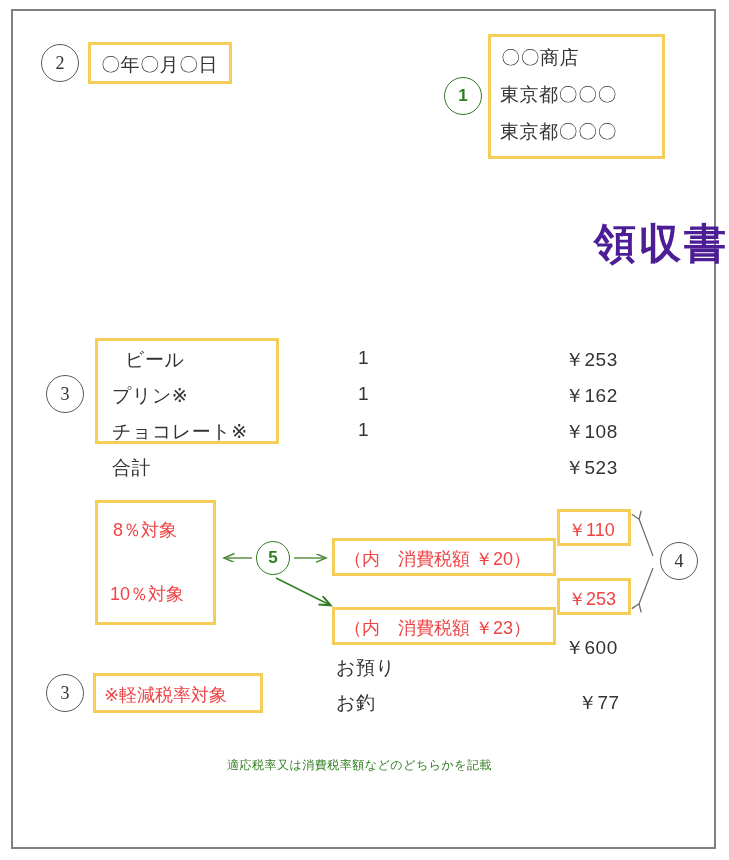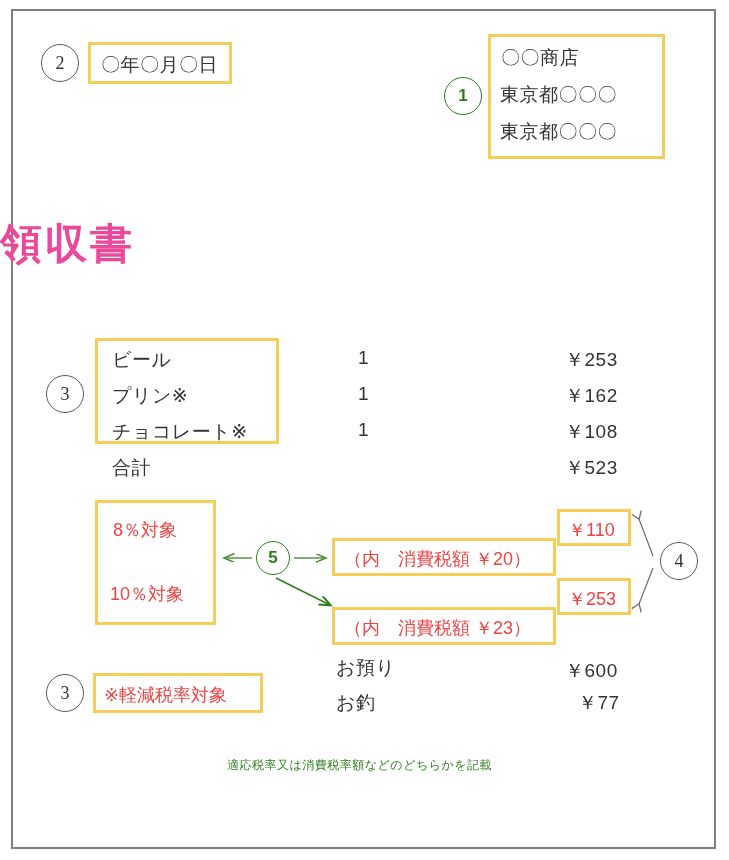--- a/index.html
+++ b/index.html
@@ -75,24 +75,24 @@
     font-weight: bold;
     font-family: "Liberation Sans", sans-serif;
     font-size: 17px;
   }
   
   #title {
     position: absolute;
     left: 0;
     top: 216px;
     width: 729px;
-    text-align: left;
+    text-align: right;
     font-size: 42px;
     font-weight: bold;
-    color: #ec4899;
+    color: #4c1d95;
     letter-spacing: 3px;
   }
   
   .row-name { left: 112px; }
   .row-qty  { left: 358px; }
   .row-price{ left: 565px; }
   
   .green-note {
     position: absolute;
     color: #2f7d1f;
@@ -124,21 +124,21 @@
   <div class="ybox" style="left:488px; top:34px; width:177px; height:125px;"></div>
   <div class="abs txt" style="left:501px; top:45px;">〇〇商店</div>
   <div class="abs txt" style="left:500px; top:82px;">東京都〇〇〇</div>
   <div class="abs txt" style="left:500px; top:119px;">東京都〇〇〇</div>
 
   <div id="title">領収書</div>
 
   <div class="circ" style="left:46px; top:375px;">3</div>
   <div class="ybox" style="left:95px; top:338px; width:184px; height:106px;"></div>
 
-  <div class="abs txt row-name" style="top:347px;">ビール</div>
+  <div class="abs txt row-name" style="top:347px;margin-left:13px;">ビール</div>
   <div class="abs txt row-qty" style="top:347px;">1</div>
   <div class="abs txt row-price" style="top:347px;">￥253</div>
 
   <div class="abs txt row-name" style="top:383px;">プリン※</div>
   <div class="abs txt row-qty" style="top:383px;">1</div>
   <div class="abs txt row-price" style="top:383px;">￥162</div>
 
   <div class="abs txt row-name" style="top:419px;">チョコレート※</div>
   <div class="abs txt row-qty" style="top:419px;">1</div>
   <div class="abs txt row-price" style="top:419px;">￥108</div>
@@ -160,21 +160,21 @@
 
   <div class="ybox ybox-fill" style="left:332px; top:538px; width:224px; height:38px; z-index:2;"></div>
   <div class="abs txt-sm" style="left:344px; top:547px; z-index:4;">（内　消費税額 ￥20）</div>
 
   <div class="ybox ybox-fill" style="left:332px; top:607px; width:224px; height:38px; z-index:2;"></div>
   <div class="abs txt-sm" style="left:344px; top:616px; z-index:4;">（内　消費税額 ￥23）</div>
 
   <div class="circ" style="left:660px; top:542px;">4</div>
 
   <div class="abs txt" style="left:336px; top:655px;">お預り</div>
-  <div class="abs txt" style="left:565px; top:658px;text-align:right;">￥600</div>
+  <div class="abs txt" style="left:565px; top:635px;text-align:right;">￥600</div>
 
   <div class="abs txt" style="left:336px; top:690px;">お釣</div>
   <div class="abs txt" style="left:578px; top:690px;">￥77</div>
 
   <div class="circ" style="left:46px; top:674px;">3</div>
   <div class="ybox" style="left:93px; top:673px; width:170px; height:40px;"></div>
   <div class="abs txt-sm" style="left:104px; top:683px;">※軽減税率対象</div>
 
   <div class="green-note" style="left:227px; top:757px;">適応税率又は消費税率額などのどちらかを記載</div>
 

